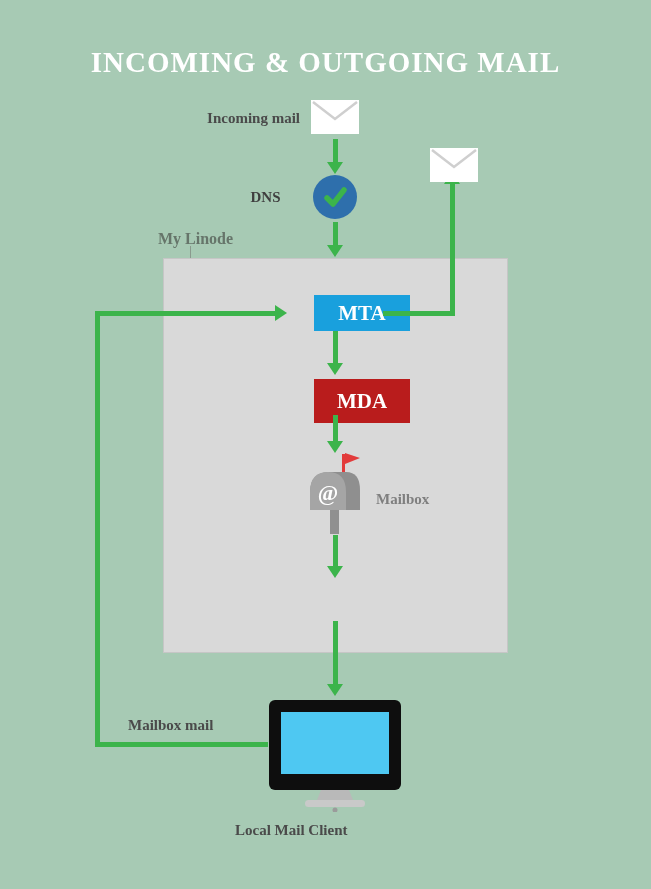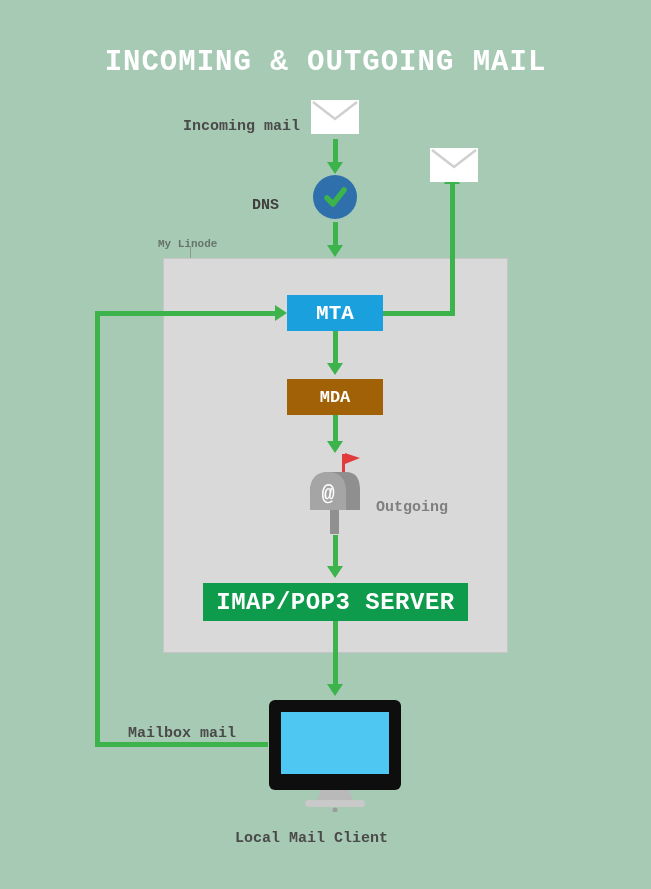--- a/index.html
+++ b/index.html
@@ -1,52 +1,52 @@
 <!DOCTYPE html>
 <html><head>
 <meta charset="utf-8">
 <style>
   * { margin:0; padding:0; box-sizing:border-box; }
   html,body { background:#a7cab4; }
   .canvas {
     position:relative; width:651px; height:889px;
     background:#a7cab4; overflow:hidden;
-    font-family:Liberation Mono, monospace;
+    font-family:Liberation Serif, serif;
   }
   .title {
     position:absolute; top:46px; left:0; width:100%;
     text-align:center; color:#ffffff; font-size:29px;
     font-weight:bold; letter-spacing:1px;
   }
-  .lbl { position:absolute; font-weight:bold; font-size:15px; color:#4a4a4a;margin-top:8px; }
+  .lbl { position:absolute; font-weight:bold; font-size:15px; color:#4a4a4a; }
   .incoming-label { left:120px; top:110px; width:180px; text-align:right; }
   .dns-label { left:228px; top:189px; width:75px; text-align:center; color:#3f3f3f; }
-  .mylinode-label { left:158px; top:230px; font-size:11px; color:#66756a;text-align:center; }
+  .mylinode-label { left:158px; top:230px; font-size:16px; color:#66756a;text-align:center; }
   .mailbox-label { left:376px; top:491px; color:#7f7f7f; }
   .outgoing-label { left:128px; top:717px; }
   .client-label { left:235px; top:822px; width:200px; }
 
   .line { position:absolute; background:#3cb44b; }
   .tri { position:absolute; width:0; height:0; }
   .tri-down { border-left:8px solid transparent; border-right:8px solid transparent; border-top:12px solid #3cb44b; }
   .tri-up   { border-left:8px solid transparent; border-right:8px solid transparent; border-bottom:12px solid #3cb44b; }
   .tri-right{ border-top:8px solid transparent; border-bottom:8px solid transparent; border-left:12px solid #3cb44b; }
 
   .linode-box {
     position:absolute; left:163px; top:258px; width:345px; height:395px;
     background:#d9d9d9; border:1px solid #c6c6c6;
   }
   .leader { position:absolute; left:190px; top:246px; width:1px; height:12px; background:#8a9a8e; }
 
   .node {
     position:absolute; display:flex; align-items:center; justify-content:center;
-    color:#ffffff; font-weight:bold;
+    color:#ffffff; font-weight:bold;margin-left:27px;
   }
   .mta  { left:287px; top:295px; width:96px;  height:36px; background:#19a0dd; font-size:21px; }
-  .mda  { left:287px; top:379px; width:96px;  height:36px; background:#a16207; font-size:17px; }
+  .mda  { left:287px; top:379px; width:96px;  height:44px; background:#b91c1c; font-size:21px; }
   .imap { left:203px; top:583px; width:265px; height:38px; background:#0f9b4c; font-size:24px; letter-spacing:0.5px; }
 
   .env { position:absolute; width:48px; height:34px; }
   .env-in  { left:311px; top:100px; }
   .env-out { left:430px; top:148px; }
 
   .dns-circle {
     position:absolute; left:313px; top:175px; width:44px; height:44px;
     border-radius:50%; background:#2e6fac;
     display:flex; align-items:center; justify-content:center;
@@ -113,26 +113,25 @@
   <div class="tri tri-down a4h"></div>
 
   <svg class="mailbox-icon" viewBox="0 0 66 84">
     <rect x="40" y="4" width="3" height="20" fill="#e23b3b"></rect>
     <polygon points="43,3 58,8 43,14" fill="#e23b3b"></polygon>
     <path d="M8 60 V42 Q8 22 28 22 H44 Q58 22 58 40 V60 Z" fill="#8f8f8f"></path>
     <path d="M8 60 V42 Q8 22 26 22 Q44 22 44 42 V60 Z" fill="#a5a5a5"></path>
     <text x="26" y="50" font-size="22" font-weight="bold" fill="#ffffff" text-anchor="middle">@</text>
     <rect x="28" y="60" width="9" height="24" fill="#909090"></rect>
   </svg>
-  <div class="lbl mailbox-label">Outgoing</div>
+  <div class="lbl mailbox-label">Mailbox</div>
 
   <div class="line a5"></div>
   <div class="tri tri-down a5h"></div>
 
-  <div class="node imap">IMAP/POP3 SERVER</div>
 
   <div class="line a6"></div>
   <div class="tri tri-down a6h"></div>
 
   <div class="line b1"></div>
   <div class="line b2"></div>
   <div class="tri tri-up b2h"></div>
   <svg class="env env-out" viewBox="0 0 48 34">
     <rect x="0" y="0" width="48" height="34" fill="#ffffff"></rect>
     <polyline points="2,2 24,19 46,2" fill="none" stroke="#cfcfcf" stroke-width="2.5"></polyline>

